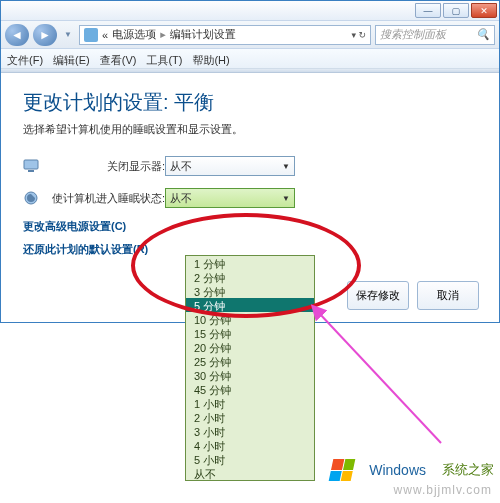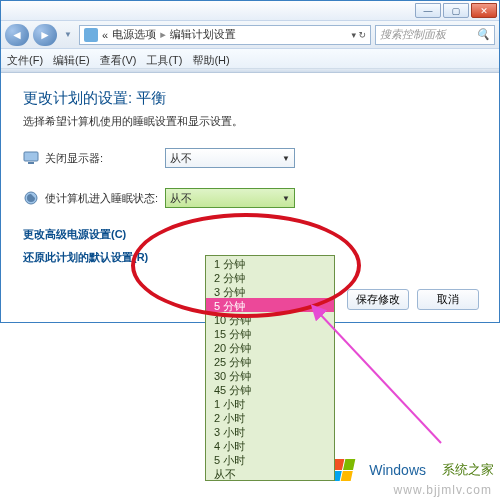--- a/index.html
+++ b/index.html
@@ -13,34 +13,34 @@
   .navbtn { width: 24px; height: 22px; border-radius: 11px; background: radial-gradient(circle at 30% 30%, #a6c6ec, #4f7fb5); color: #fff; font-size: 12px; display: flex; align-items: center; justify-content: center; }
   .navbtn.small { width: 14px; background: none; color: #6b88aa; font-size: 8px; }
   .addrbar { flex: 1; height: 20px; background: #fff; border: 1px solid #9db7d4; display: flex; align-items: center; padding: 0 4px; font-size: 11px; color: #333; gap: 4px; }
   .addrbar .icon { width: 14px; height: 14px; background: #6daee0; border-radius: 2px; }
   .addrbar .sep { color: #888; }
   .addrbar .dd { margin-left: auto; color: #555; font-size: 9px; }
   .searchfld { width: 120px; height: 20px; background: #fff; border: 1px solid #9db7d4; display: flex; align-items: center; padding: 0 4px; font-size: 11px; color: #999; font-style: italic; gap: 4px; }
   .menubar { height: 20px; background: linear-gradient(#f7fbff,#e9f1f9); display: flex; align-items: flex-end; padding: 0 6px; gap: 10px; font-size: 11px; color: #333; border-bottom: 1px solid #d0dce9; }
   .divider { height: 4px; background: linear-gradient(#e2eaf3,#cfdceb); border-bottom: 1px solid #b8c9dd; }
   .content { padding: 12px 20px 12px 22px; position: relative; }
-  h2.title { color: #0a4e8c; font-size: 15px; font-weight: normal; margin: 4px 0 6px 0; }
+  h2.title { color: #0a4e8c; font-size: 20px; font-weight: normal; margin: 4px 0 6px 0; }
   .subtitle { font-size: 11px; color: #333; margin-bottom: 18px; }
-  .row { display: flex; align-items: center; margin: 18px 0; font-size: 11px; color: #333; height: 22px; }
+  .row { display: flex; align-items: center; margin: 10px 0; font-size: 11px; color: #333; height: 22px; text-align: right; }
   .row .ic { width: 16px; height: 16px; margin-right: 6px; display: flex; align-items: center; justify-content: center; }
   .row label { width: 120px; }
   .dropdown { width: 130px; height: 20px; border: 1px solid #7b9ebd; background: linear-gradient(#fff,#eef3f8); font-size: 11px; padding: 0 4px; display: flex; align-items: center; justify-content: space-between; }
   .dropdown.open { background: linear-gradient(#dff4c7,#c5e89b); border-color: #5a9a3a; }
   .dropdown .arrow { font-size: 8px; color: #333; }
   .link { color: #0a4e8c; font-size: 11px; margin: 8px 0; cursor: pointer; display: block; font-weight: bold; }
   .btnrow { display: flex; justify-content: flex-end; gap: 8px; margin-top: 24px; }
-  .btn { min-width: 62px; height: 21px; font-size: 11px; border: 1px solid #9db7d4; background: linear-gradient(#fdfdfe,#e9f0f8); border-radius: 3px; display: flex; align-items: center; justify-content: center; }
-  .listbox { position: absolute; left: 184px; top: 182px; width: 130px; background: #e3efd3; border: 1px solid #6a9044; font-size: 11px; z-index: 5; margin-left: 20px; }
+  .btn { min-width: 62px; height: 29px; font-size: 11px; border: 1px solid #9db7d4; background: linear-gradient(#fdfdfe,#e9f0f8); border-radius: 3px; display: flex; align-items: center; justify-content: center; }
+  .listbox { position: absolute; left: 184px; top: 182px; width: 130px; background: #e3efd3; border: 1px solid #6a9044; font-size: 11px; z-index: 5; }
   .listbox .opt { padding: 1px 8px; color: #2b4018; height: 14px; line-height: 14px; }
-  .listbox .opt.sel { background: #ec4899; color: #fff; }
+  .listbox .opt.sel { background: #0f766e; color: #fff; }
   .ellipse { position: absolute; left: 130px; top: 140px; width: 230px; height: 105px; border: 4px solid #d41120; border-radius: 50%; z-index: 10; pointer-events: none; }
   .arrowline { position: absolute; left: 300px; top: 230px; width: 150px; height: 150px; z-index: 11; pointer-events: none; }
   .watermark1 { position: absolute; right: 6px; bottom: 22px; display: flex; align-items: center; gap: 16px; font-size: 14px; color: #555; }
   .watermark1 .winlogo { width: 22px; height: 22px; display: grid; grid-template-columns: 1fr 1fr; grid-template-rows: 1fr 1fr; gap: 1px; transform: skewX(-12deg); }
   .watermark1 .winlogo div:nth-child(1){background:#f25022;} .watermark1 .winlogo div:nth-child(2){background:#7fba00;} .watermark1 .winlogo div:nth-child(3){background:#00a4ef;} .watermark1 .winlogo div:nth-child(4){background:#ffb900;}
   .watermark2 { position: absolute; right: 8px; bottom: 6px; font-size: 12px; color: #b8b8b8; letter-spacing: 1px; }
 </style>
 </head>
 <body>
 

